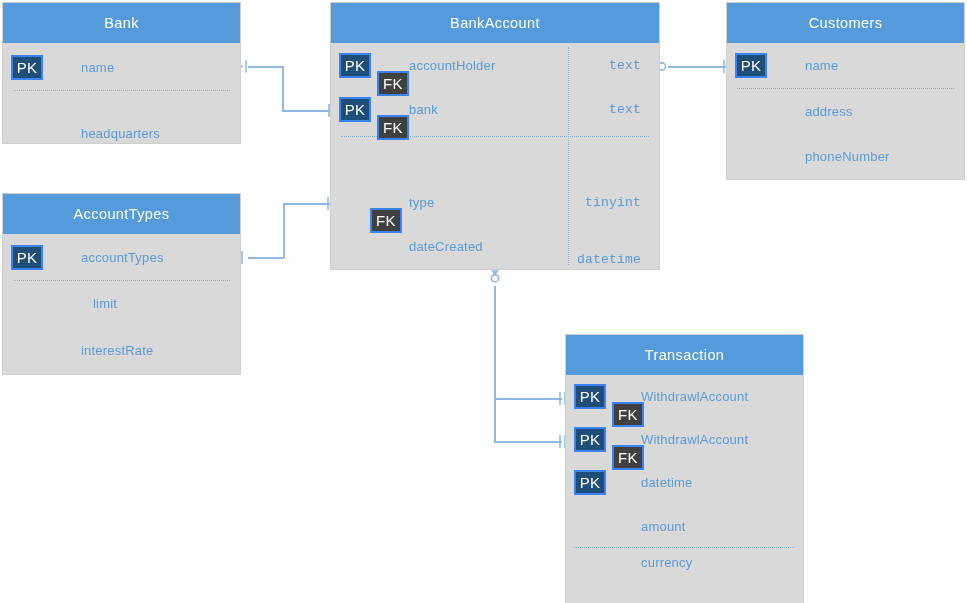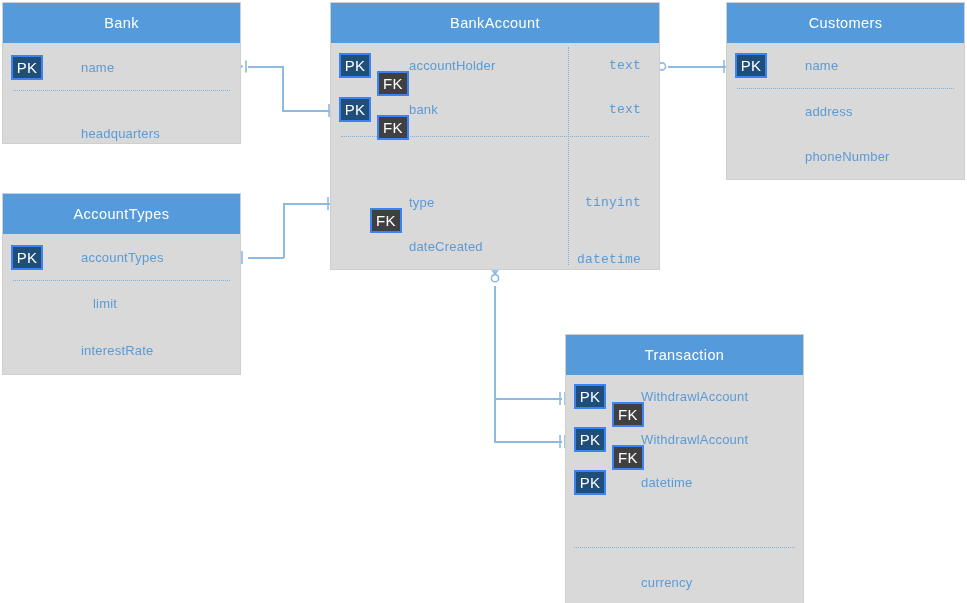--- a/index.html
+++ b/index.html
@@ -317,20 +317,23 @@
         <span class="attr-name" style="left:75px;">WithdrawlAccount</span>
       </div>
 
       <div class="attr-row" style="top:86px; position:absolute; left:0; width:100%; height:43px;">
         <span class="attr-keys">
           <span class="key-badge pk">PK</span>
         </span>
         <span class="attr-name" style="left:75px;">datetime</span>
       </div>
 
-
-      <div class="attr-row" style="top:185px; position:absolute; left:0; width:100%; height:44px;padding-left:48px;">
+      <div class="attr-row" style="top:129px; position:absolute; left:0; width:100%; height:44px;">
+        <span class="attr-name" style="left:75px;">amount</span>
+      </div>
+
+      <div class="attr-row" style="top:165px; position:absolute; left:0; width:100%; height:44px;padding-left:48px;">
         <span class="attr-name" style="left:75px;">currency</span>
       </div>
     </div>
   </div>
 
 </div>
 
 </body></html>

